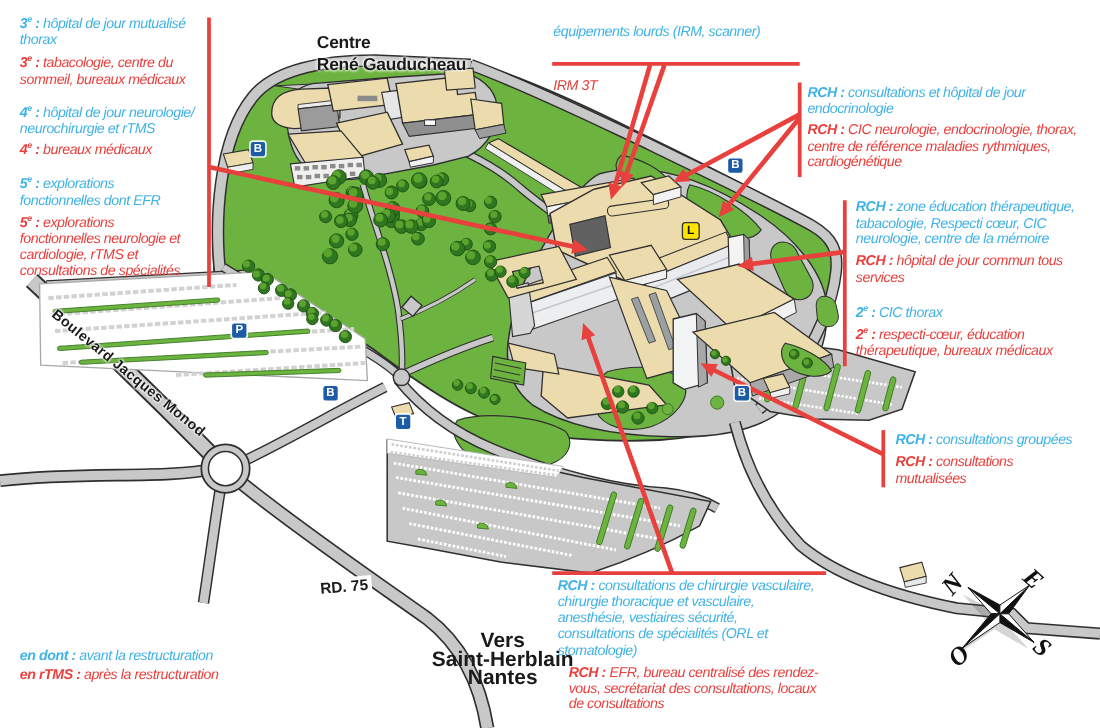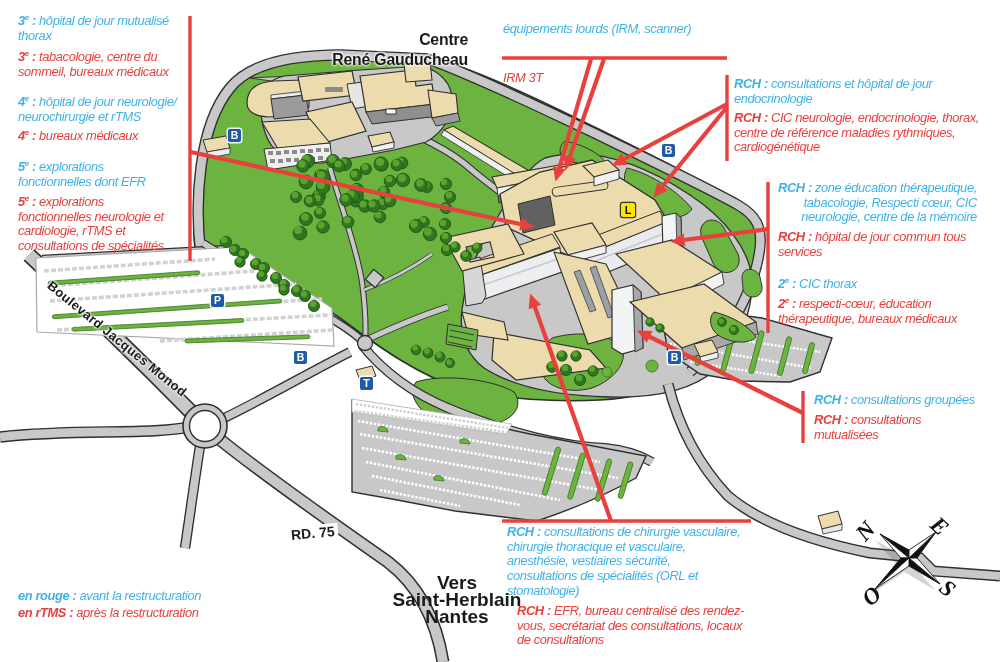--- a/index.html
+++ b/index.html
@@ -514,35 +514,35 @@
 <div class="ann rd" style="left:18px;top:131px;"><b>4<sup>e</sup> :</b> bureaux médicaux</div>
 <div class="ann bl" style="left:18px;top:162px;"><b>5<sup>e</sup> :</b> explorations<br>fonctionnelles dont EFR</div>
 <div class="ann rd" style="left:18px;top:197px;"><b>5<sup>e</sup> :</b> explorations<br>fonctionnelles neurologie et<br>cardiologie, rTMS et<br>consultations de spécialités</div>
 
 <div class="ann bl" style="left:503px;top:24px;">équipements lourds (IRM, scanner)</div>
 <div class="ann rd" style="left:503px;top:41px;margin-top:32px;">IRM 3T</div>
 
 <div class="ann bl" style="left:734px;top:79px;"><b>RCH :</b> consultations et hôpital de jour<br>endocrinologie</div>
 <div class="ann rd" style="left:734px;top:113px;"><b>RCH :</b> CIC neurologie, endocrinologie, thorax,<br>centre de référence maladies rythmiques,<br>cardiogénétique</div>
 
-<div class="ann bl" style="left:778px;top:183px;text-align:right;"><b>RCH :</b> zone éducation thérapeutique,<br>tabacologie, Respecti cœur, CIC<br>neurologie, centre de la mémoire</div>
+<div class="ann bl" style="left:778px;top:183px;"><b>RCH :</b> zone éducation thérapeutique,<br>tabacologie, Respecti cœur, CIC<br>neurologie, centre de la mémoire</div>
 <div class="ann rd" style="left:778px;top:232px;"><b>RCH :</b> hôpital de jour commun tous<br>services</div>
 <div class="ann bl" style="left:778px;top:279px;"><b>2<sup>e</sup> :</b> CIC thorax</div>
 <div class="ann rd" style="left:778px;top:299px;"><b>2<sup>e</sup> :</b> respecti-cœur, éducation<br>thérapeutique, bureaux médicaux</div>
 
 <div class="ann bl" style="left:814px;top:395px;"><b>RCH :</b> consultations groupées</div>
 <div class="ann rd" style="left:814px;top:415px;"><b>RCH :</b> consultations<br>mutualisées</div>
 
 <div class="ann bl" style="left:507px;top:527px;"><b>RCH :</b> consultations de chirurgie vasculaire,<br>chirurgie thoracique et vasculaire,<br>anesthésie, vestiaires sécurité,<br>consultations de spécialités (ORL et<br>stomatologie)</div>
 <div class="ann rd" style="left:517px;top:606px;font-style:italic;"><b>RCH :</b> EFR, bureau centralisé des rendez-<br>vous, secrétariat des consultations, locaux<br>de consultations</div>
 
-<div class="ann bl" style="left:18px;top:591px;"><b>en rouge :</b> avant la restructuration</div>
+<div class="ann bl" style="left:18px;top:591px;"><b>en dont :</b> avant la restructuration</div>
 <div class="ann rd" style="left:18px;top:608px;"><b>en rTMS :</b> après la restructuration</div>
 
-<div class="blk" style="position:absolute;left:288px;top:30px;width:180px;text-align:right;font-size:15.8px;line-height:19.5px;letter-spacing:-0.2px;text-shadow:0 0 3px #fff,0 0 3px #fff,0 0 3px #fff;">Centre<br>René Gauducheau</div>
+<div class="blk" style="position:absolute;left:288px;top:30px;width:180px;text-align:left;font-size:15.8px;line-height:19.5px;letter-spacing:-0.2px;text-shadow:0 0 3px #fff,0 0 3px #fff,0 0 3px #fff;">Centre<br>René Gauducheau</div>
 
 <div class="blk" style="position:absolute;left:387px;top:574px;width:140px;text-align:center;font-size:19px;line-height:17px;">Vers<br>Saint-Herblain<br>Nantes</div>
 
 <div class="blk" style="position:absolute;left:288px;top:525px;font-size:14px;background:#fff;padding:0 3px;transform:rotate(-5deg);">RD. 75</div>
 
 <div class="blk" style="position:absolute;left:54px;top:278px;font-size:13px;transform:rotate(39deg);transform-origin:0 0;letter-spacing:0.4px;text-shadow:0 0 2.5px #fff,0 0 2.5px #fff,0 0 2.5px #fff;">Boulevard Jacques Monod</div>
 
 <div class="mk" style="left:228px;top:129px;">B</div>
 <div class="mk" style="left:662px;top:144px;">B</div>
 <div class="mk" style="left:294px;top:351px;">B</div>

